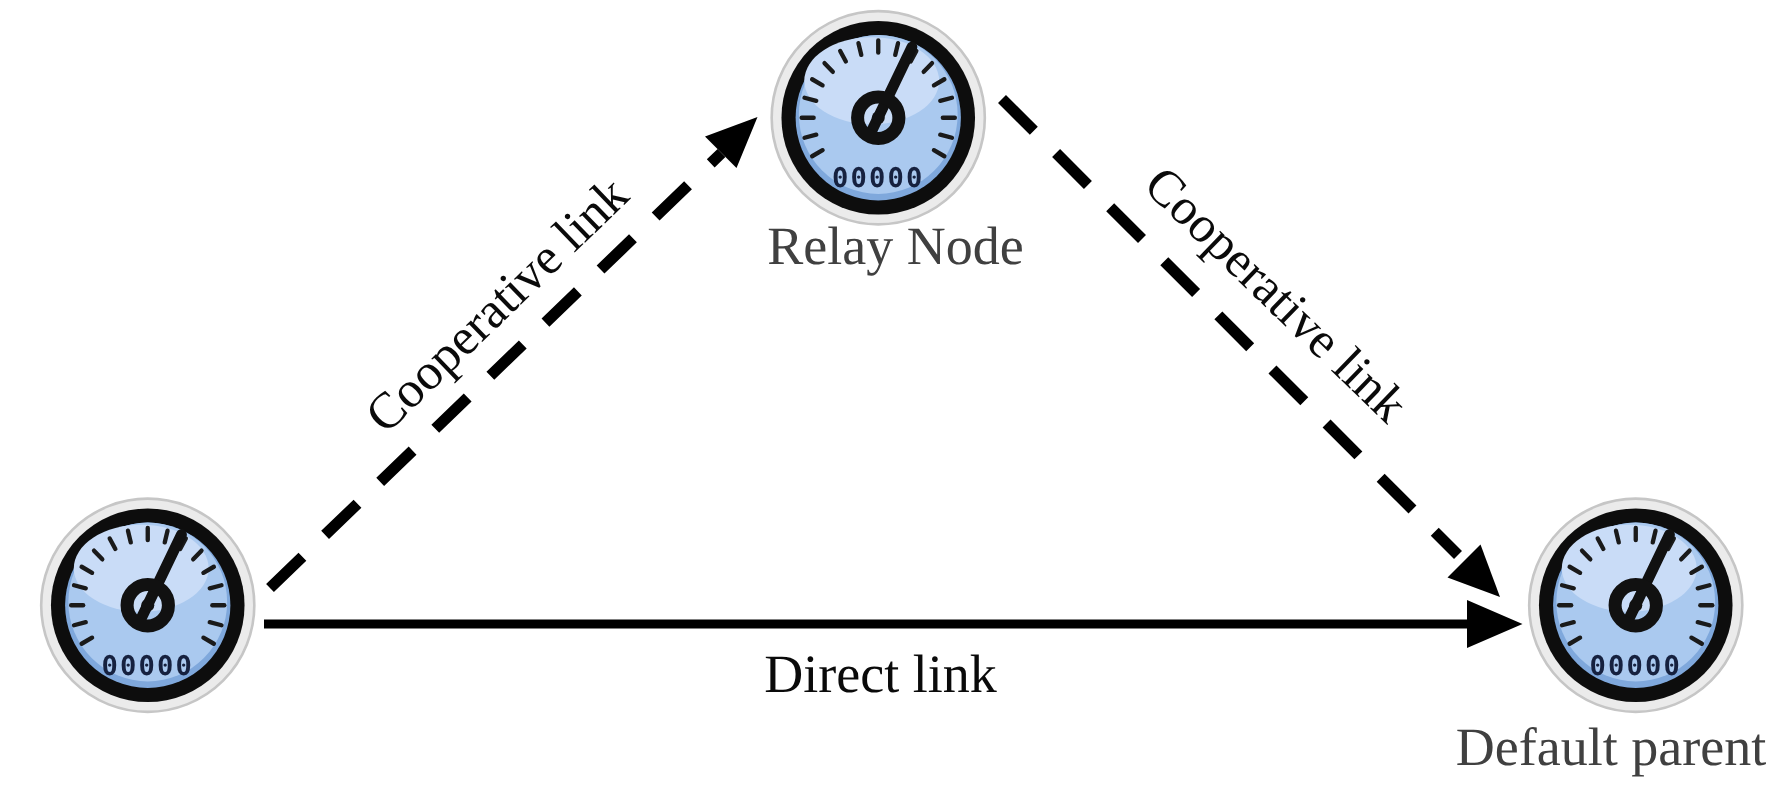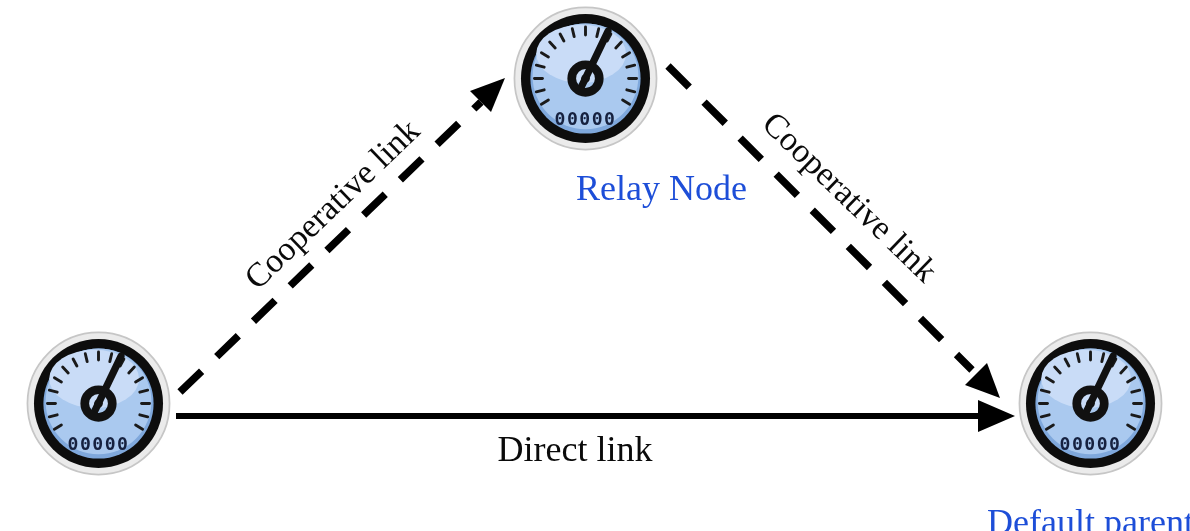--- a/index.html
+++ b/index.html
@@ -19,24 +19,23 @@
   }
   .node {
     position: absolute;
     width: 145px;
   }
   .node svg.gauge { display: block; width: 145px; height: 145px; }
   .node-label {
     position: absolute;
     font-size: 36px;
     line-height: 1.05;
-    text-align: right;
+    text-align: center;
     white-space: nowrap;
-    color: #1d4ed8;
-    margin-top: 24px;
+    color: #404040;
   }
   .edge-label {
     position: absolute;
     font-size: 34px;
     white-space: nowrap;
     text-align: center;
     color: #0a0a0a;
   }
   .edge-label.rot-left  { transform: rotate(-44deg); }
   .edge-label.rot-right { transform: rotate(44deg); }
@@ -166,15 +165,15 @@
       <line x1="47" y1="56" x2="65.5" y2="17.5" stroke="#111111" stroke-width="5" stroke-linecap="round"></line>
       <circle cx="50" cy="50" r="9.5" fill="none" stroke="#111111" stroke-width="6"></circle>
       <circle cx="50" cy="50" r="3" fill="#111111"></circle>
       <text class="odo" x="50" y="82" font-size="12.5" text-anchor="middle" fill="#16213f">00000</text>
     </svg>
   </div>
   <div class="node-label" style="left:954px; top:480px; width:240px;">Default parent</div>
 
   <div class="edge-label rot-left" style="left:202px; top:185px; width:260px;">Cooperative link</div>
   <div class="edge-label rot-right" style="left:720px; top:178px; width:260px;">Cooperative link</div>
-  <div class="edge-label direct" style="left:450px; top:428px; width:250px;">Direct link</div>
+  <div class="edge-label direct" style="left:462px; top:428px; width:250px;">Direct link</div>
 
 </div>
 
 </body></html>

